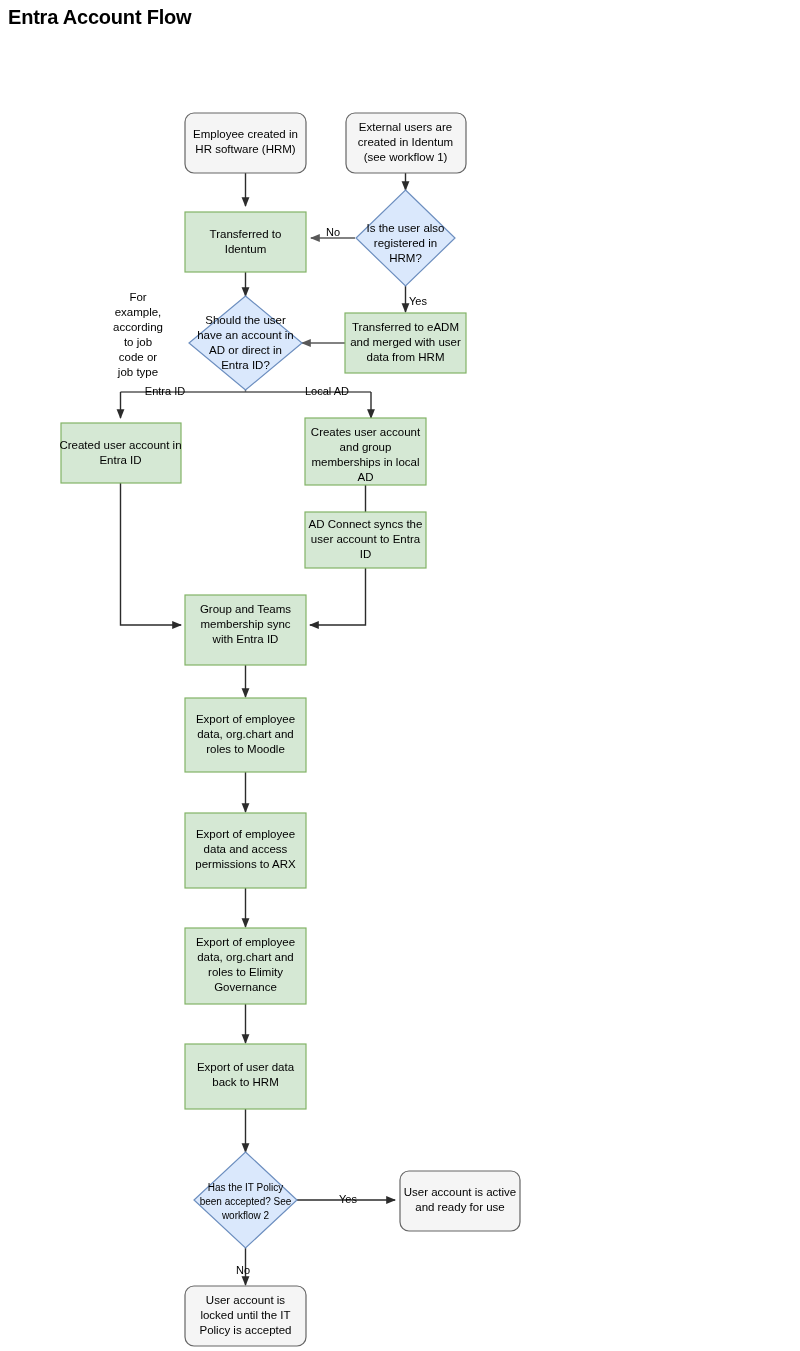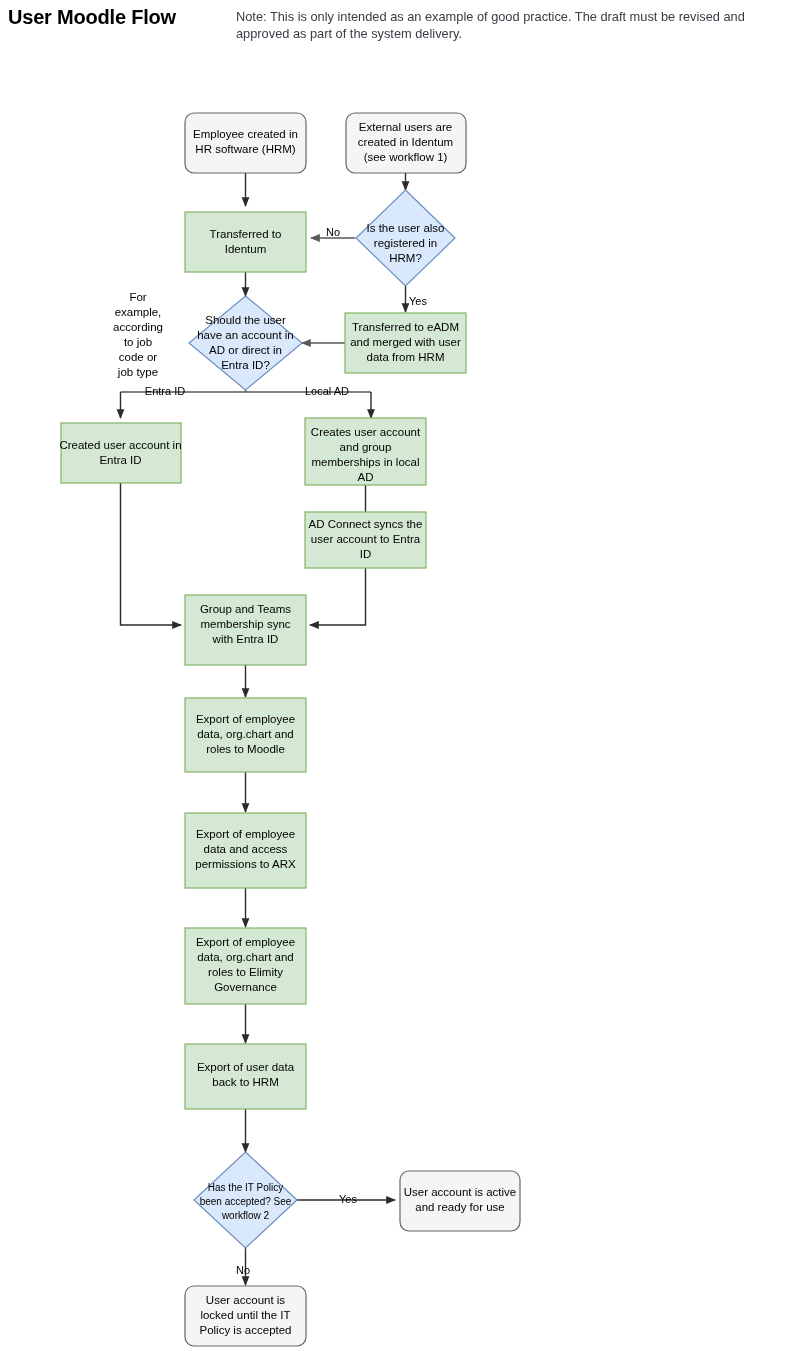--- a/index.html
+++ b/index.html
@@ -102,22 +102,21 @@
     text-anchor: middle;
     dominant-baseline: middle;
   }
 </style>
 </head>
 <body>
 
 <div id="page-root">
 
   <div class="header">
-    <div class="page-title">User Moodle Flow</div>
-    <div class="page-note">Note: This is only intended as an example of good practice. The draft must be revised and approved as part of the system delivery.</div>
+    <div class="page-title">Entra Account Flow</div>
   </div>
 
   <svg id="flowchart" viewBox="0 0 800 1351">
     <defs>
       <marker id="arrow" viewBox="0 0 10 10" refX="9" refY="5" markerWidth="7" markerHeight="7" orient="auto-start-reverse">
         <path d="M 0 1 L 10 5 L 0 9 z" fill="#2b2b2b"></path>
       </marker>
       <marker id="arrow-grey" viewBox="0 0 10 10" refX="9" refY="5" markerWidth="7" markerHeight="7" orient="auto-start-reverse">
         <path d="M 0 1 L 10 5 L 0 9 z" fill="#585858"></path>
       </marker>

